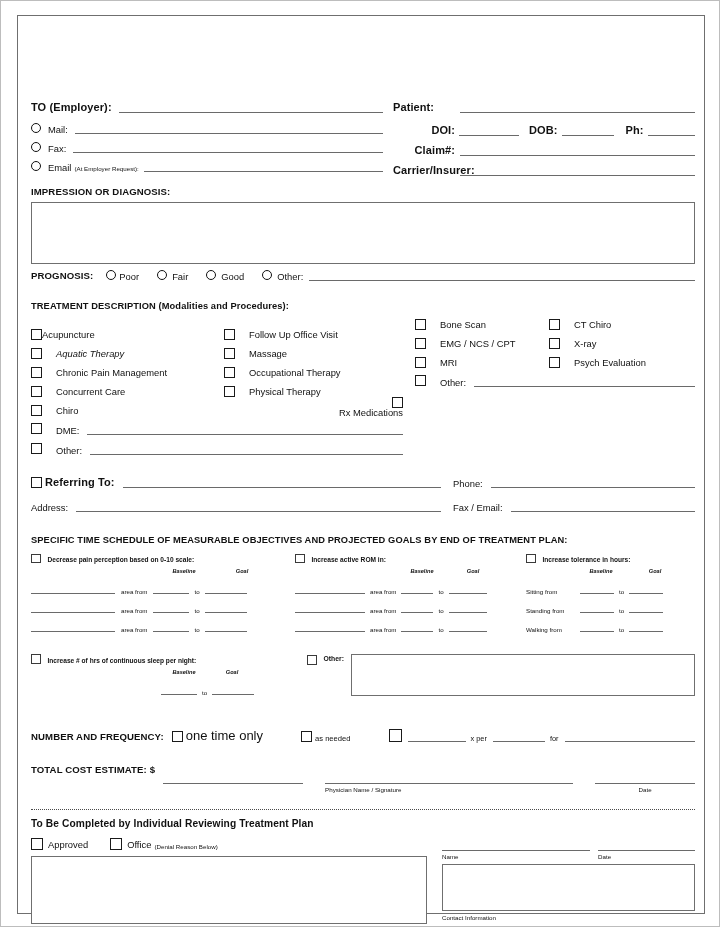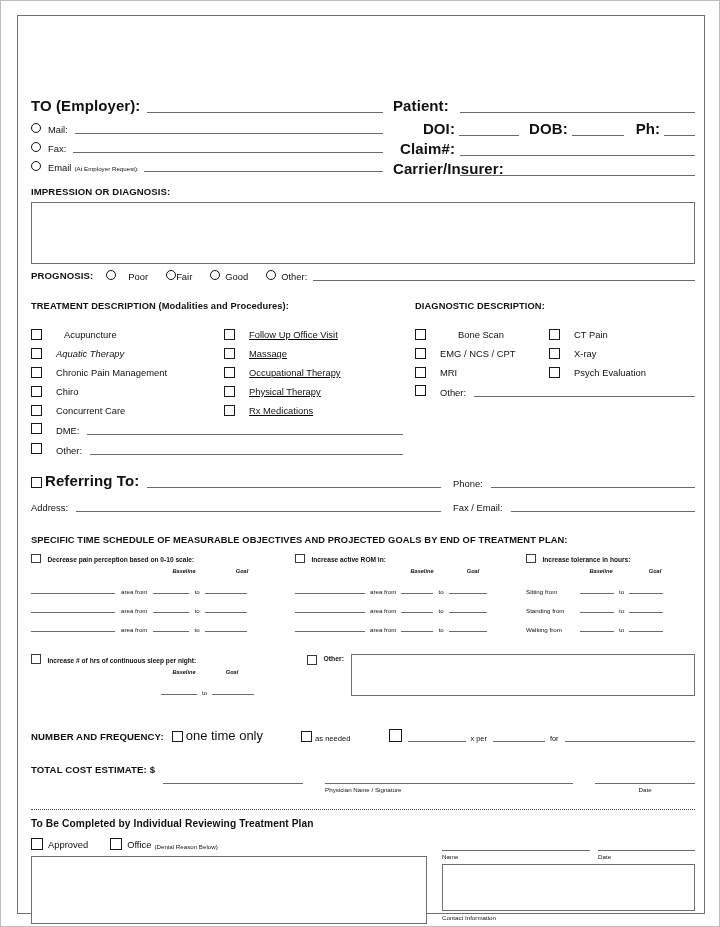--- a/index.html
+++ b/index.html
@@ -17,21 +17,21 @@
     position:absolute;
     left:16px;top:14px;
     width:688px;height:899px;
     border:1px solid #6f6f6f;
     box-sizing:border-box;
     background:#fff;
   }
 
   
   .row{display:flex;align-items:flex-end;}
-  .lbl{font-size:15px;font-weight:bold;color:#111;letter-spacing:.1px;line-height:1.05;white-space:nowrap;}
+  .lbl{font-size:11px;font-weight:bold;color:#111;letter-spacing:.1px;line-height:1.05;white-space:nowrap;}
   .lbl-reg{font-size:9.4px;color:#111;white-space:nowrap;line-height:1.05;}
   .tiny{font-size:6.2px;color:#111;white-space:nowrap;}
   .tiny-i{font-size:5.6px;font-style:italic;font-weight:bold;color:#111;white-space:nowrap;}
   .rule{border-bottom:1.6px solid #6a6a6a;height:0;}
   .grow{flex:1 1 auto;}
 
   
   .title{
     font-size:19.5px;font-weight:bold;color:#000;
     line-height:1.16;letter-spacing:-.2px;
@@ -125,122 +125,121 @@
 
     <div style="position:absolute;left:13px;top:171px;width:664px;">
       <div class="lbl" style="font-size:9.6px;">IMPRESSION OR DIAGNOSIS:</div>
       <div class="bigbox" style="margin-top:5px;height:62px;"></div>
     </div>
 
     <div style="position:absolute;left:13px;top:254px;width:664px;" class="row">
       <span class="lbl" style="font-size:9.6px;margin-bottom:1px;">PROGNOSIS:</span>
 
       <span class="radio" style="margin-left:13px;margin-bottom:2px;"></span>
-      <span class="lbl-reg" style="margin-left:12px;">Poor</span>
+      <span class="lbl-reg" style="margin-left:3px;">Poor</span>
 
       <span class="radio" style="margin-left:18px;margin-bottom:2px;"></span>
-      <span class="lbl-reg" style="">Fair</span>
+      <span class="lbl-reg" style="margin-left:5px;">Fair</span>
 
       <span class="radio" style="margin-left:18px;margin-bottom:2px;"></span>
       <span class="lbl-reg" style="margin-left:5px;">Good</span>
 
       <span class="radio" style="margin-left:18px;margin-bottom:2px;"></span>
       <span class="lbl-reg" style="margin-left:5px;">Other:</span>
 
       <span class="grow rule" style="margin-left:6px;margin-bottom:1px;"></span>
     </div>
 
     <div style="position:absolute;left:13px;top:286px;width:664px;display:flex;">
 
       <div style="width:372px;">
         <div class="lbl" style="font-size:9.3px;">TREATMENT DESCRIPTION (Modalities and Procedures):</div>
 
         <div style="display:flex;margin-top:9px;">
           <div style="width:193px;">
             <div class="row" style="height:19px;">
               <span class="cbx"></span>
-              <span class="lbl-reg" style="margin-left:22px;">Acupuncture</span>
+              <span class="lbl-reg" style="margin-left:0;">Acupuncture</span>
             </div>
             <div class="row" style="height:19px;font-style:italic;">
               <span class="cbx"></span>
               <span class="lbl-reg" style="margin-left:14px;">Aquatic Therapy</span>
             </div>
             <div class="row" style="height:19px;">
               <span class="cbx"></span>
               <span class="lbl-reg" style="margin-left:14px;">Chronic Pain Management</span>
             </div>
             <div class="row" style="height:19px;">
               <span class="cbx"></span>
+              <span class="lbl-reg" style="margin-left:14px;">Concurrent Care</span>
+            </div>
+            <div class="row" style="height:19px;">
+              <span class="cbx"></span>
               <span class="lbl-reg" style="margin-left:14px;">Chiro</span>
             </div>
-            <div class="row" style="height:19px;">
-              <span class="cbx"></span>
-              <span class="lbl-reg" style="margin-left:14px;">Concurrent Care</span>
-            </div>
-          </div>
-
-          <div style="width:179px;text-decoration:underline;">
+          </div>
+
+          <div style="width:179px;">
             <div class="row" style="height:19px;">
               <span class="cbx"></span>
               <span class="lbl-reg" style="margin-left:14px;">Follow Up Office Visit</span>
             </div>
             <div class="row" style="height:19px;">
               <span class="cbx"></span>
               <span class="lbl-reg" style="margin-left:14px;">Massage</span>
             </div>
             <div class="row" style="height:19px;">
               <span class="cbx"></span>
               <span class="lbl-reg" style="margin-left:14px;">Occupational Therapy</span>
             </div>
             <div class="row" style="height:19px;">
               <span class="cbx"></span>
               <span class="lbl-reg" style="margin-left:14px;">Physical Therapy</span>
             </div>
-            <div class="row" style="height:19px;">
+            <div class="row" style="height:19px;flex-direction:column;">
               <span class="cbx"></span>
               <span class="lbl-reg" style="margin-left:14px;">Rx Medications</span>
             </div>
           </div>
         </div>
 
         <div class="row" style="height:20px;">
           <span class="cbx" style="margin-bottom:2px;"></span>
           <span class="lbl-reg" style="margin-left:14px;">DME:</span>
           <span class="grow rule" style="margin-left:8px;margin-bottom:1px;"></span>
         </div>
 
         <div class="row" style="height:20px;">
           <span class="cbx" style="margin-bottom:2px;"></span>
           <span class="lbl-reg" style="margin-left:14px;">Other:</span>
           <span class="grow rule" style="margin-left:8px;margin-bottom:1px;"></span>
         </div>
       </div>
 
       <div style="flex:1;padding-left:12px;">
-        <div class="lbl" style="font-size:9.3px;">DIAGNOSTIC DESCRIPTION:</div>
 
         <div style="display:flex;margin-top:9px;">
           <div style="width:134px;">
-            <div class="row" style="height:19px;gap:18px;">
+            <div class="row" style="height:19px;">
               <span class="cbx"></span>
               <span class="lbl-reg" style="margin-left:14px;">Bone Scan</span>
             </div>
             <div class="row" style="height:19px;">
               <span class="cbx"></span>
               <span class="lbl-reg" style="margin-left:14px;">EMG / NCS / CPT</span>
             </div>
             <div class="row" style="height:19px;">
               <span class="cbx"></span>
               <span class="lbl-reg" style="margin-left:14px;">MRI</span>
             </div>
           </div>
           <div style="flex:1;">
             <div class="row" style="height:19px;">
               <span class="cbx"></span>
-              <span class="lbl-reg" style="margin-left:14px;">CT Pain</span>
+              <span class="lbl-reg" style="margin-left:14px;">CT Chiro</span>
             </div>
             <div class="row" style="height:19px;">
               <span class="cbx"></span>
               <span class="lbl-reg" style="margin-left:14px;">X-ray</span>
             </div>
             <div class="row" style="height:19px;">
               <span class="cbx"></span>
               <span class="lbl-reg" style="margin-left:14px;">Psych Evaluation</span>
             </div>
           </div>

